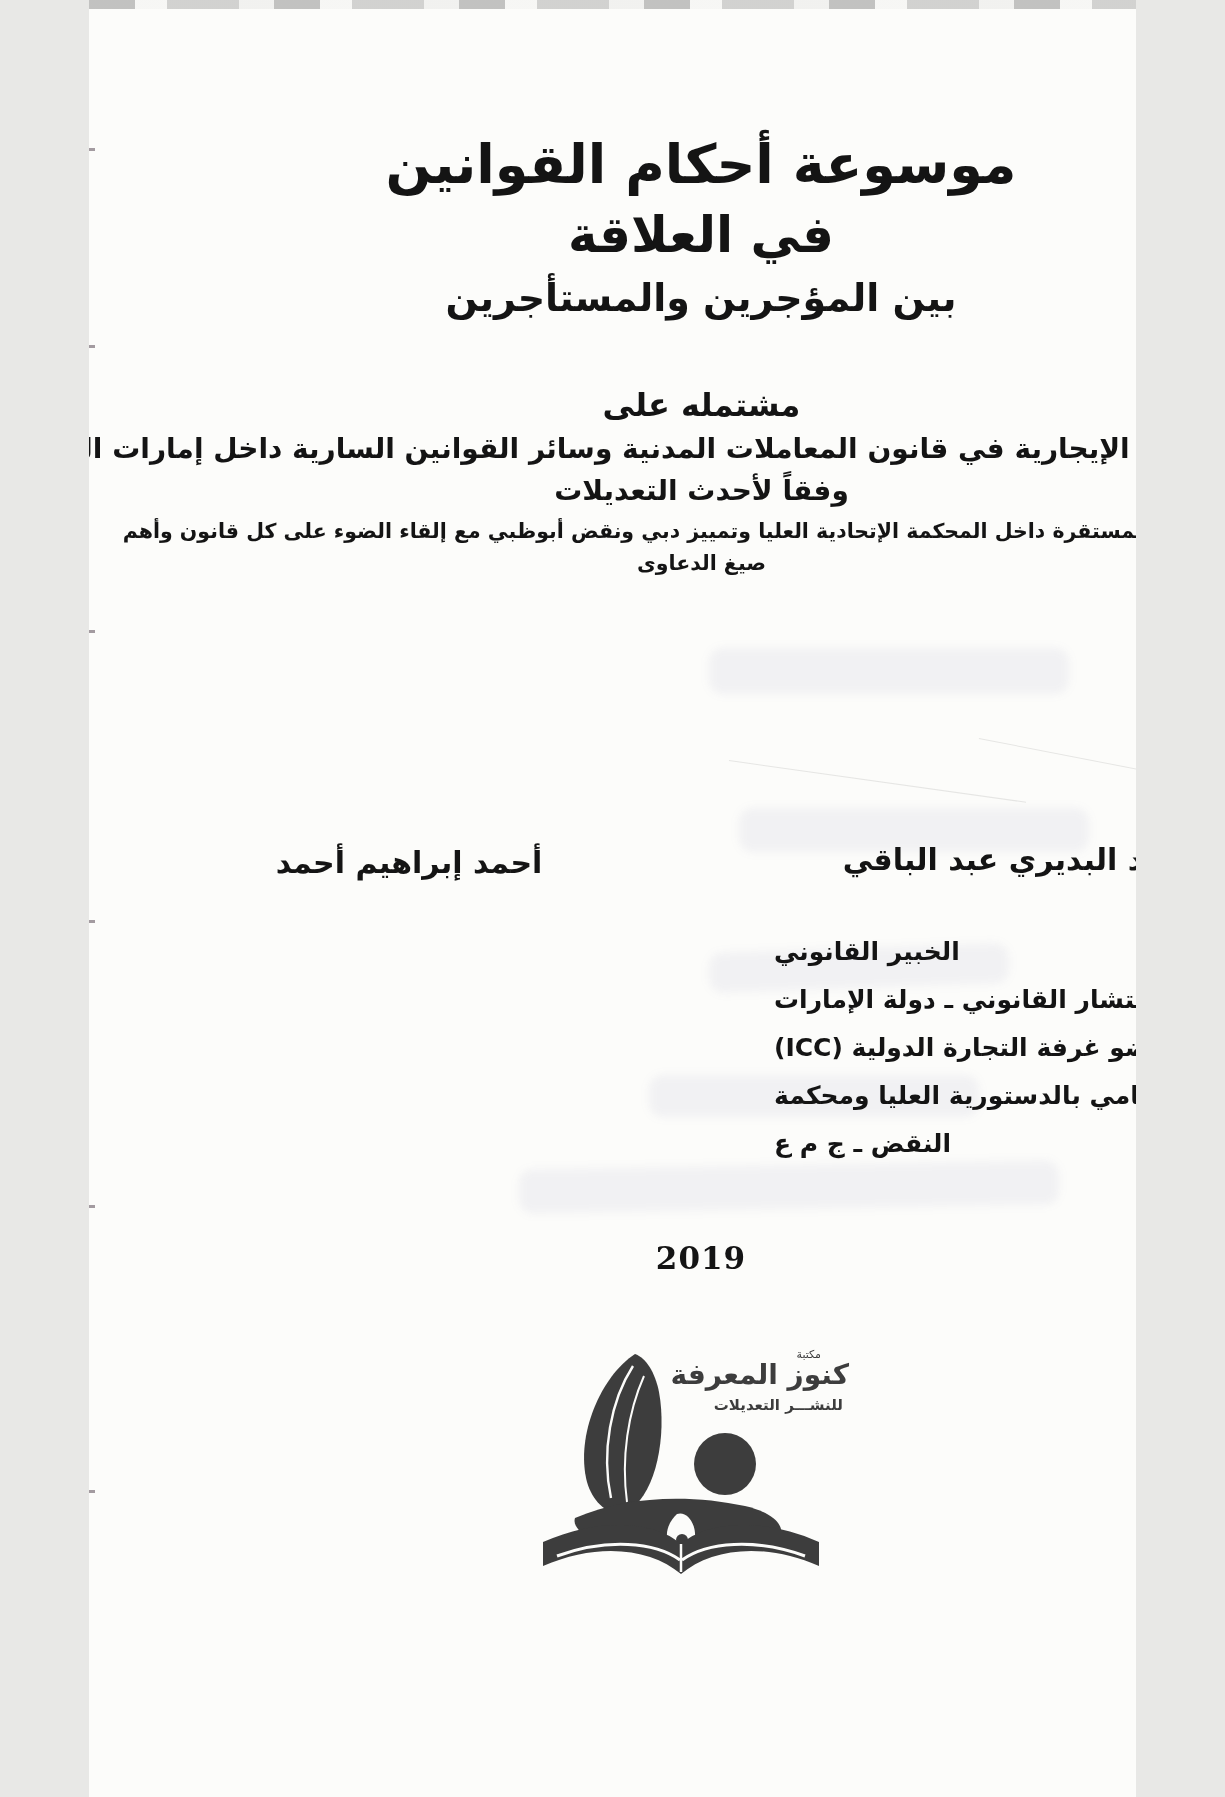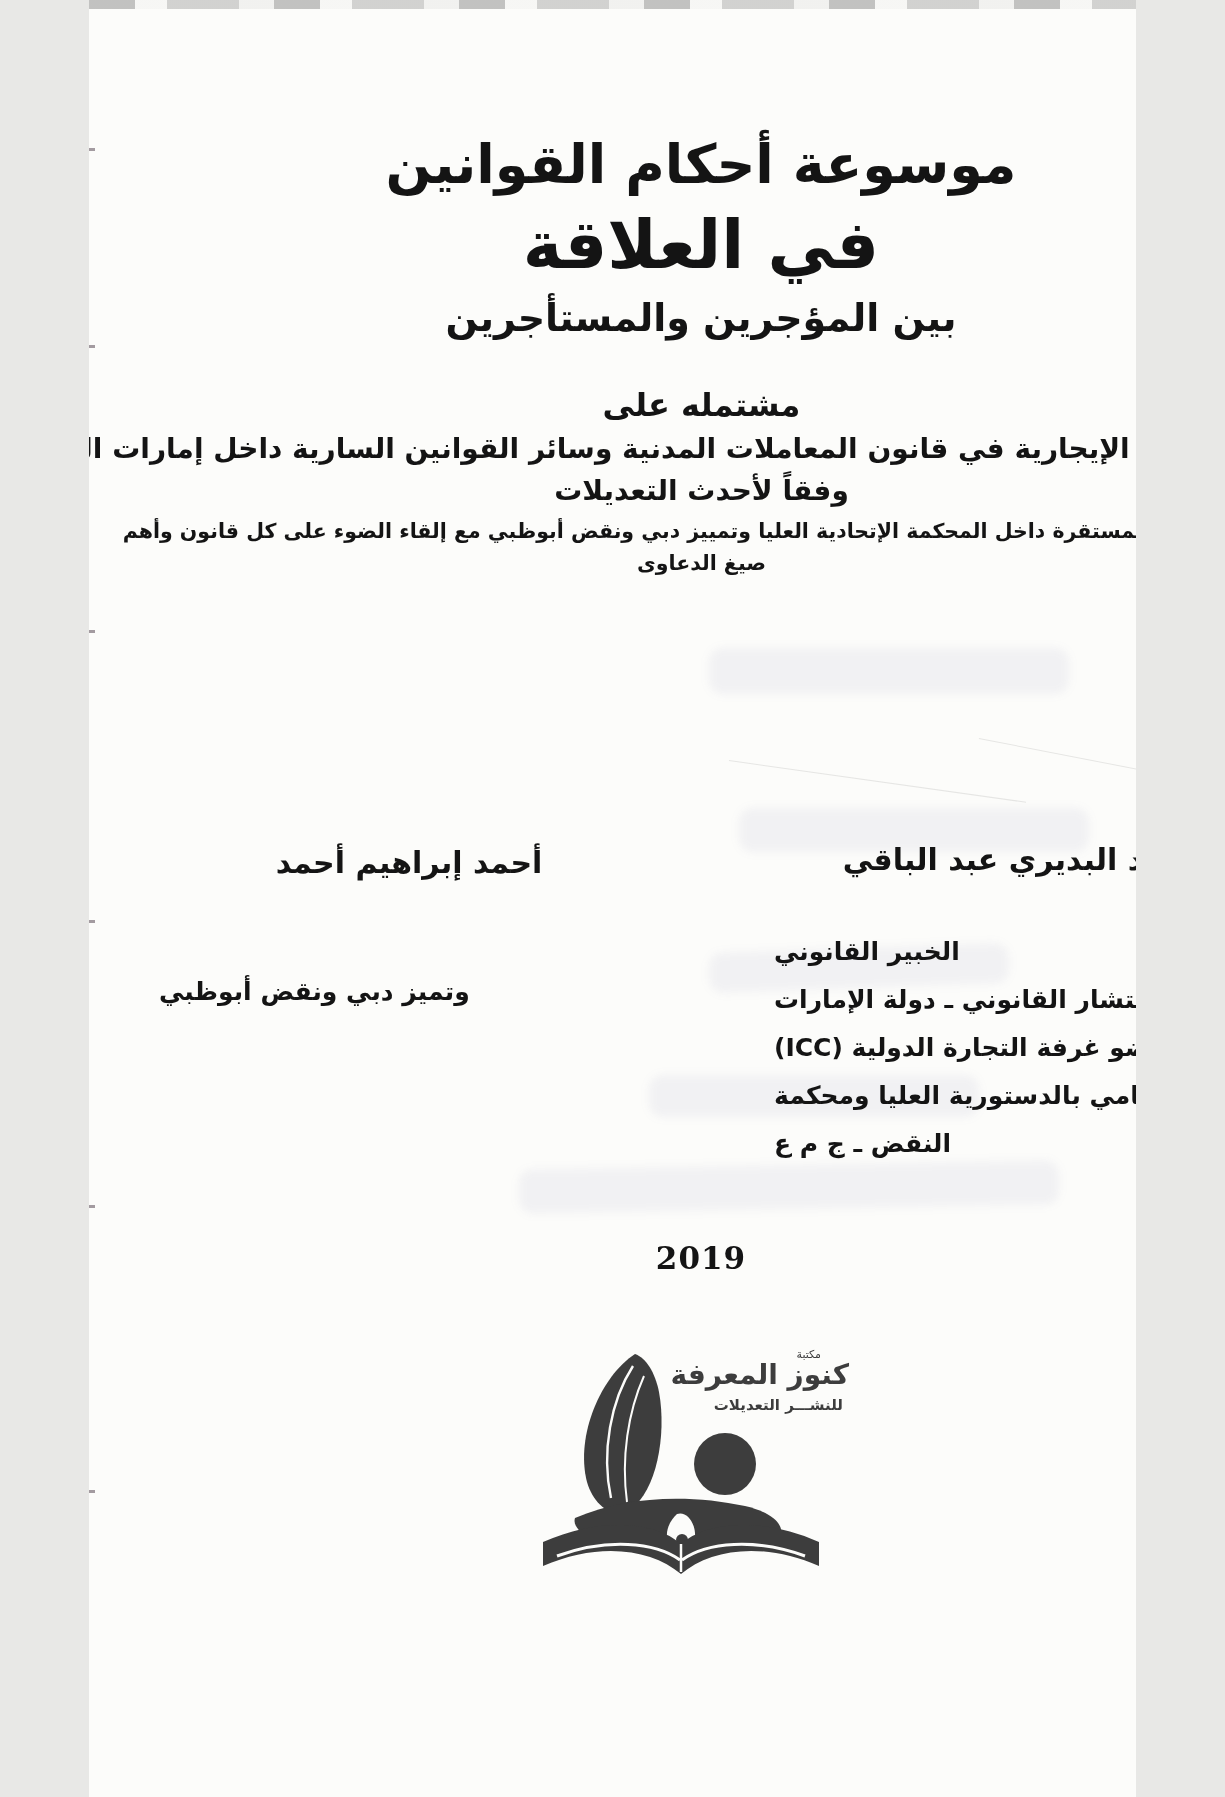--- a/index.html
+++ b/index.html
@@ -20,21 +20,21 @@
       rgba(60,60,60,.4) 78px 150px, rgba(60,60,60,.1) 150px 185px);
     opacity:.55;
   }
   .tick{position:absolute;background:#5a4a55;opacity:.55;width:6px;height:3px;}
   .crease{position:absolute;border-top:1px solid rgba(40,40,40,.10);transform-origin:left top;}
   .ghost{position:absolute;background:rgba(105,95,160,.07);filter:blur(4px);border-radius:14px;}
   
   .rtl{direction:rtl;unicode-bidi:embed;}
   .title-block{position:absolute;left:92px;top:138px;width:1040px;text-align:center;font-weight:700;}
   .title-l1{font-size:54px;line-height:1.0;letter-spacing:0;}
-  .title-l2{font-size:67px;margin-top:14px;}
+  .title-l2{font-size:50px;margin-top:14px;}
   .title-l3{font-size:38px;margin-top:12px;}
   .contains-block{position:absolute;left:60px;top:386px;width:1105px;text-align:center;font-weight:700;}
   .contains-intro{font-size:32px;}
   .contains-l1{font-size:28px;margin-top:8px;white-space:nowrap;}
   .contains-l2{font-size:28px;margin-top:9px;}
   .contains-l3{font-size:20.5px;margin-top:12px;white-space:nowrap;}
   .contains-l4{font-size:20.5px;margin-top:8px;}
   .author-name{position:absolute;font-weight:700;font-size:30px;text-align:center;}
   .author-name.right{left:685px;top:842px;width:500px;}
   .author-name.left{left:70px;top:845px;width:500px;}
@@ -97,21 +97,20 @@
 
   <div class="cred right rtl">
     <div>الخبير القانوني</div>
     <div>المستشار القانوني ـ دولة الإمارات</div>
     <div>عضو غرفة التجارة الدولية (ICC)</div>
     <div>المحامي بالدستورية العليا ومحكمة</div>
     <div>النقض ـ ج م ع</div>
   </div>
 
   <div class="cred left rtl">
-    <div>وتميز دبي ونقض أبوظبي</div>
   </div>
 
   <div class="year">2019</div>
 
   <div class="logo">
     <svg width="334" height="252" viewBox="0 0 334 252">
 
       <g>
         <path d="M118,6 C84,28 58,88 70,134 C77,159 98,172 114,161 C139,143 150,88 142,44 C138,24 129,10 118,6 Z" fill="#3d3d3d"></path>
         <path d="M116,18 C94,52 84,104 94,150" stroke="#fcfcfa" stroke-width="2.4" fill="none"></path>

